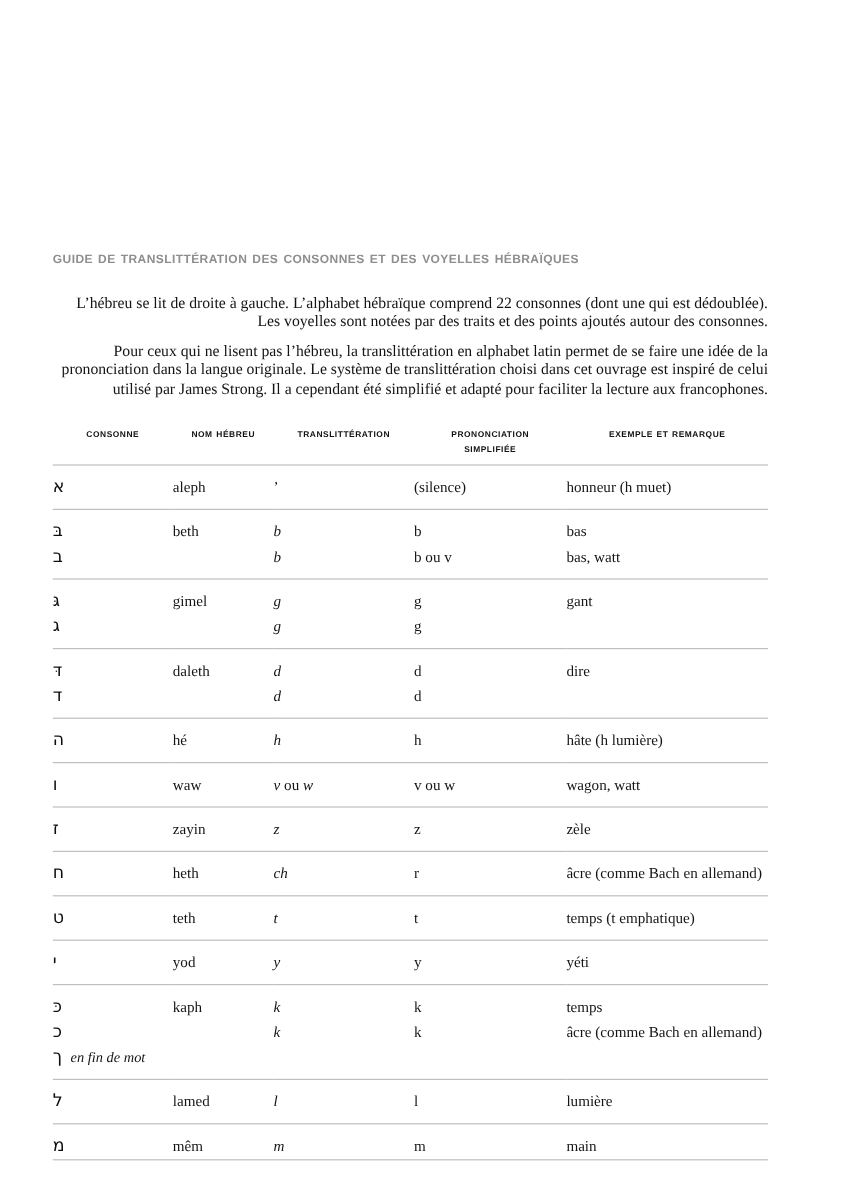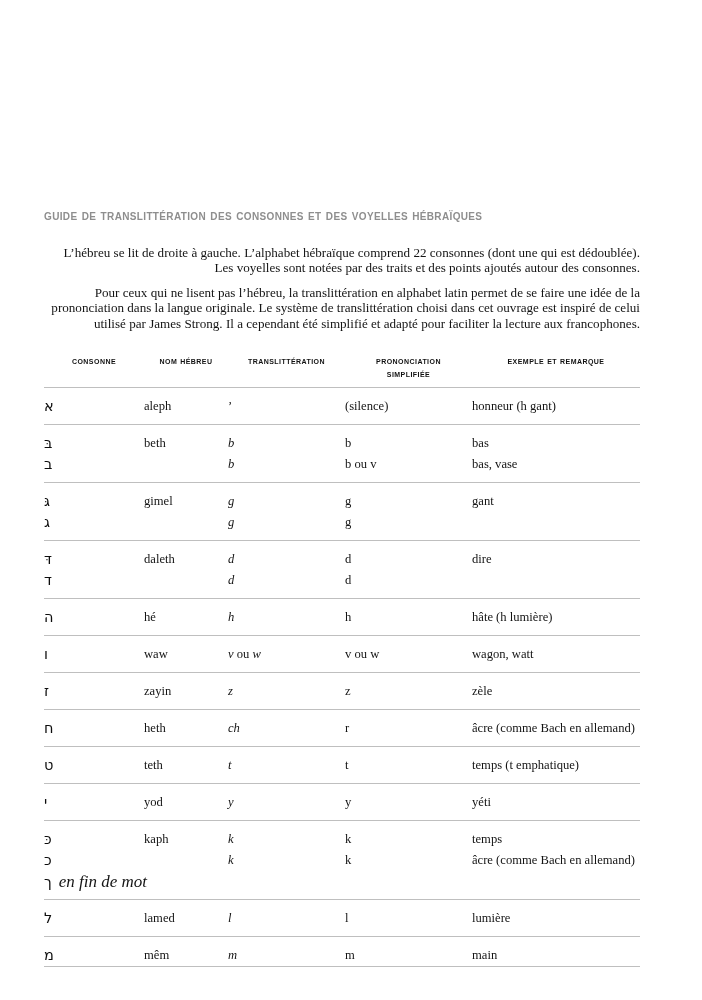--- a/index.html
+++ b/index.html
@@ -121,21 +121,21 @@
   .heb {
     font-family: "DejaVu Sans", sans-serif;
     font-size: 14.5px;
     direction: rtl;
     unicode-bidi: bidi-override;
     color: #0d0d0d;
   }
   .heb-final-note {
     font-family: "Liberation Serif", serif;
     font-style: italic;
-    font-size: 17px;
+    font-size: 12px;
     color: #141414;
     margin-left: 7px;
     direction: ltr;
     unicode-bidi: normal;
     display: inline-block;
   }
   .translit {
     font-style: italic;
   }
   .translit .rom { font-style: normal; }
@@ -193,21 +193,21 @@
               <td>
                 <span class="cell ">aleph</span>
               </td>
               <td>
                 <span class="cell translit" style="font-style: normal;">ʼ</span>
               </td>
               <td>
                 <span class="cell pron">(silence)</span>
               </td>
               <td>
-                <span class="cell exemple">honneur (h gant)</span>
+                <span class="cell exemple">honneur (h muet)</span>
               </td>
             </tr>
           </tbody>
           <tbody class="grp ruled-top">
             <tr class="sub-first">
               <td>
                 <span class="cell "><span class="heb">בּ</span></span>
               </td>
               <td>
                 <span class="cell ">beth</span>
@@ -229,21 +229,21 @@
               <td>
                 <span class="cell "></span>
               </td>
               <td>
                 <span class="cell translit">b</span>
               </td>
               <td>
                 <span class="cell pron">b ou v</span>
               </td>
               <td>
-                <span class="cell exemple">bas, vase</span>
+                <span class="cell exemple">bas, watt</span>
               </td>
             </tr>
           </tbody>
           <tbody class="grp ruled-top">
             <tr class="sub-first">
               <td>
                 <span class="cell "><span class="heb">גּ</span></span>
               </td>
               <td>
                 <span class="cell ">gimel</span>

